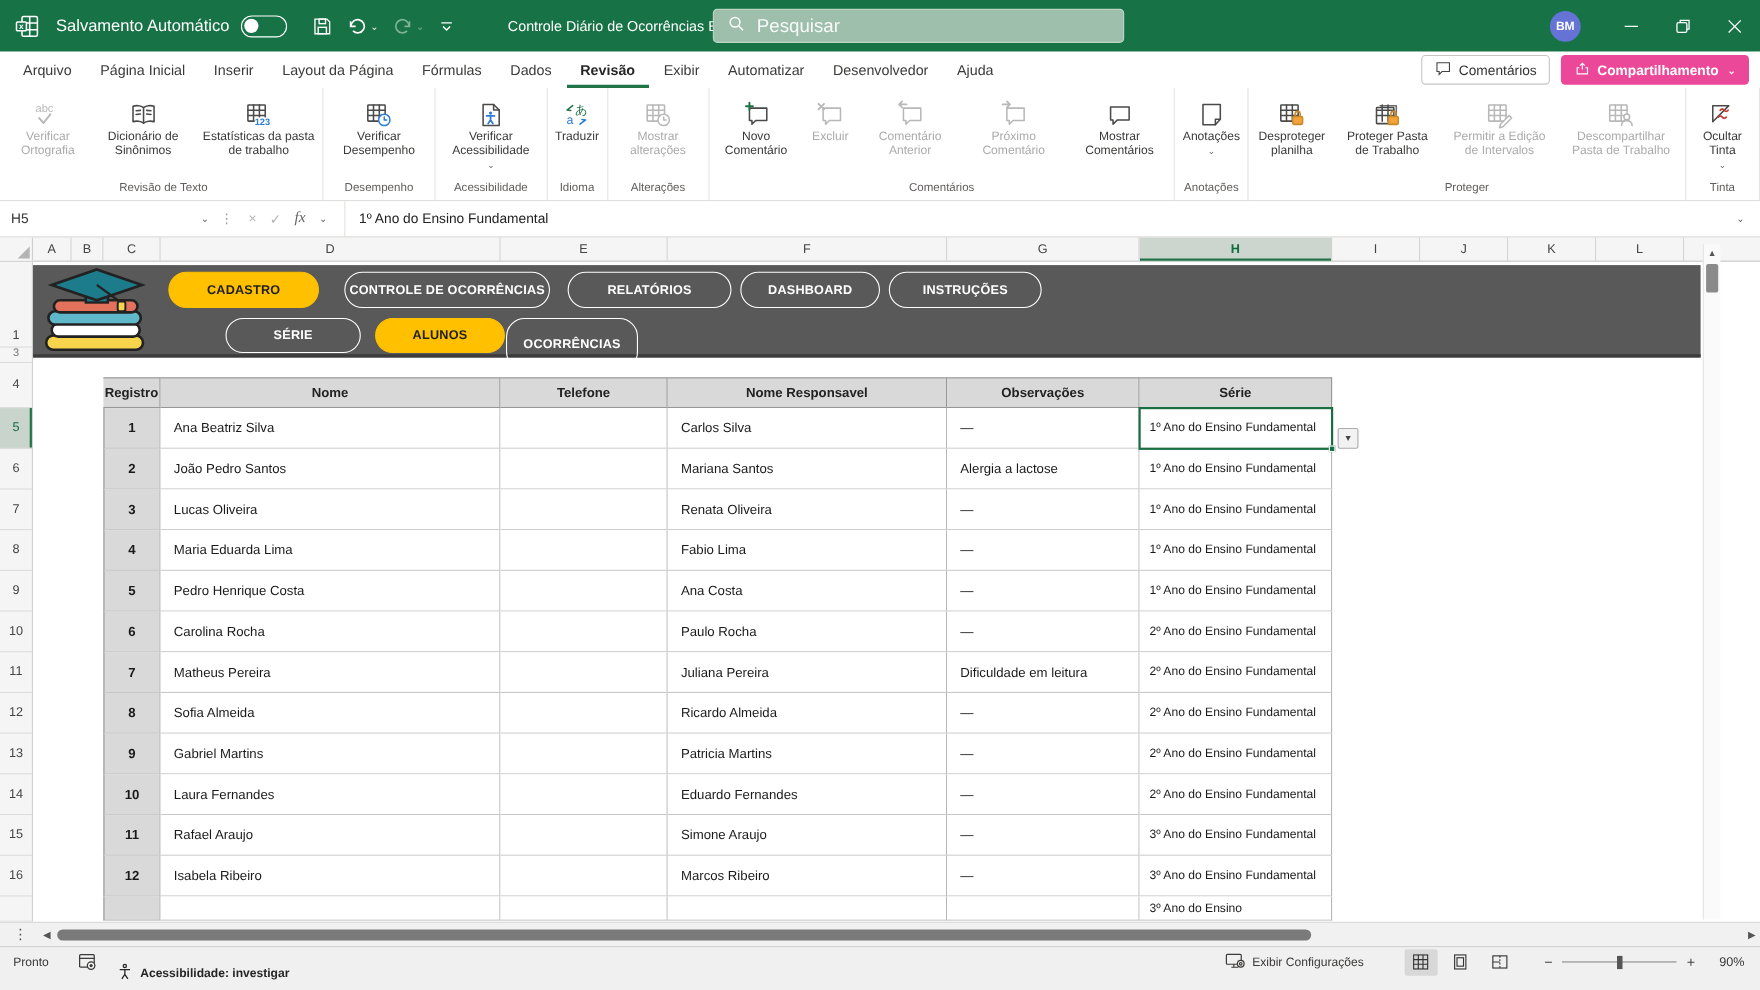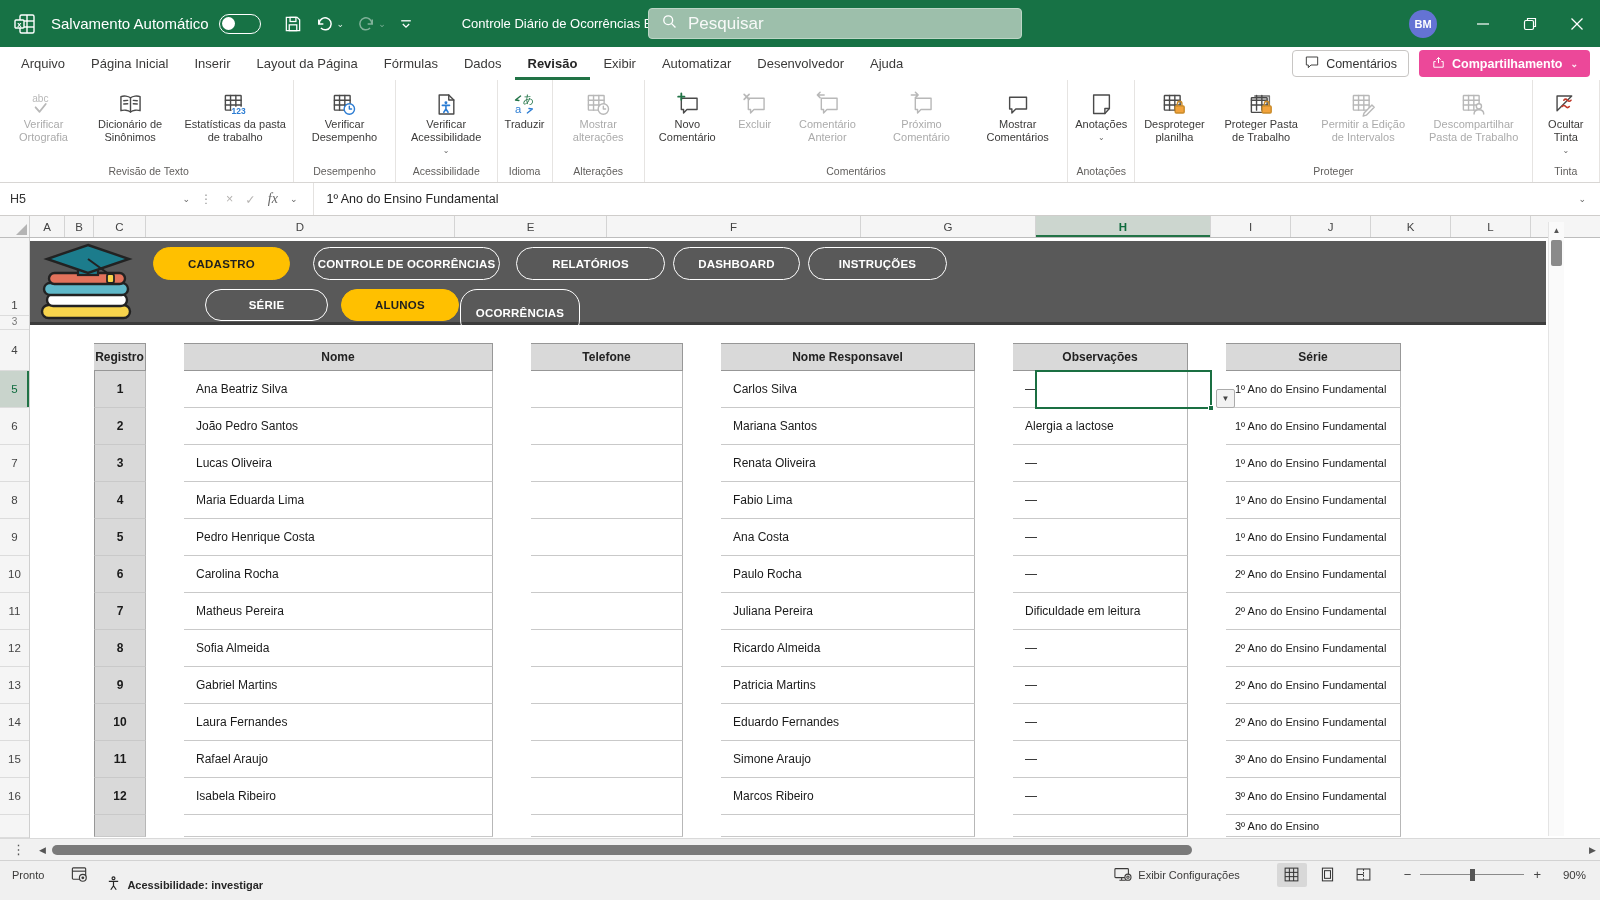--- a/index.html
+++ b/index.html
@@ -69,21 +69,21 @@
   .gcell { display:flex; align-items:center; justify-content:center; border-bottom:1px solid #dcdcdc; overflow:hidden; }
   .gcell.tall { align-items:flex-end; padding-bottom:4px; }
   .gcell.sel { background:#c9d4cc; color:#0e6b3d; box-shadow:inset -2px 0 0 #217346; }
 
   .banner { position:absolute; left:30px; top:3px; width:1516px; height:84px; background:#595959; border-bottom:3px solid #3c3c3c; }
   .logo { position:absolute; left:4px; top:1px; }
   .pill { position:absolute; display:flex; align-items:center; justify-content:center; border:1.5px solid #fff; border-radius:17px; color:#fff; font-weight:bold; font-size:11.5px; letter-spacing:.2px; cursor:pointer; white-space:nowrap; }
   .pill.active { background:#FFC000; border-color:#FFC000; color:#1f1f1f; }
 
   .xtable { position:absolute; left:94px; top:105px; }
-  .xrow { display:flex;gap:38px; }
+  .xrow { display:flex; }
   .xcell { border-right:1px solid #b7b7b7; border-bottom:1px solid #c9c9c9; display:flex; align-items:center; font-size:12px; color:#1a1a1a; background:#fff; overflow:hidden; }
   .xrow.head .xcell { background:#d9d9d9; border-right:1px solid #979797; border-bottom:1px solid #979797; border-top:1px solid #979797; font-weight:bold; justify-content:center; font-size:12px; color:#222; }
   .xcell.reg { background:#d9d9d9; font-weight:bold; justify-content:center; border-left:1px solid #979797; }
   .xcell.txt { padding-left:12px; }
   .xcell.serie { font-size:11px; line-height:18px; padding-left:9px; align-items:center; }
   .sel-overlay { position:absolute; border:2px solid #1a6f42; pointer-events:none; }
   .sel-overlay .handle { position:absolute; right:-4px; bottom:-4px; width:6px; height:6px; background:#1a6f42; border:1px solid #fff; }
   .dd-btn { position:absolute; width:19px; height:19px; background:#f2f2f2; border:1px solid #ababab; border-radius:2px; display:flex; align-items:center; justify-content:center; font-size:8px; color:#444; cursor:pointer; }
 
   .vscroll { position:absolute; left:1548px; top:222px; width:16px; height:614px; background:#fafafa; border-left:1px solid #e4e4e4; }

